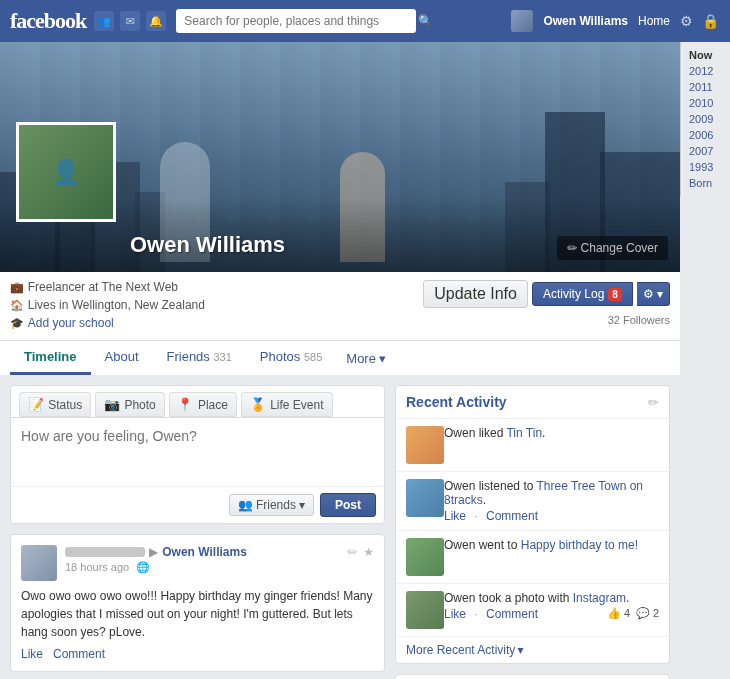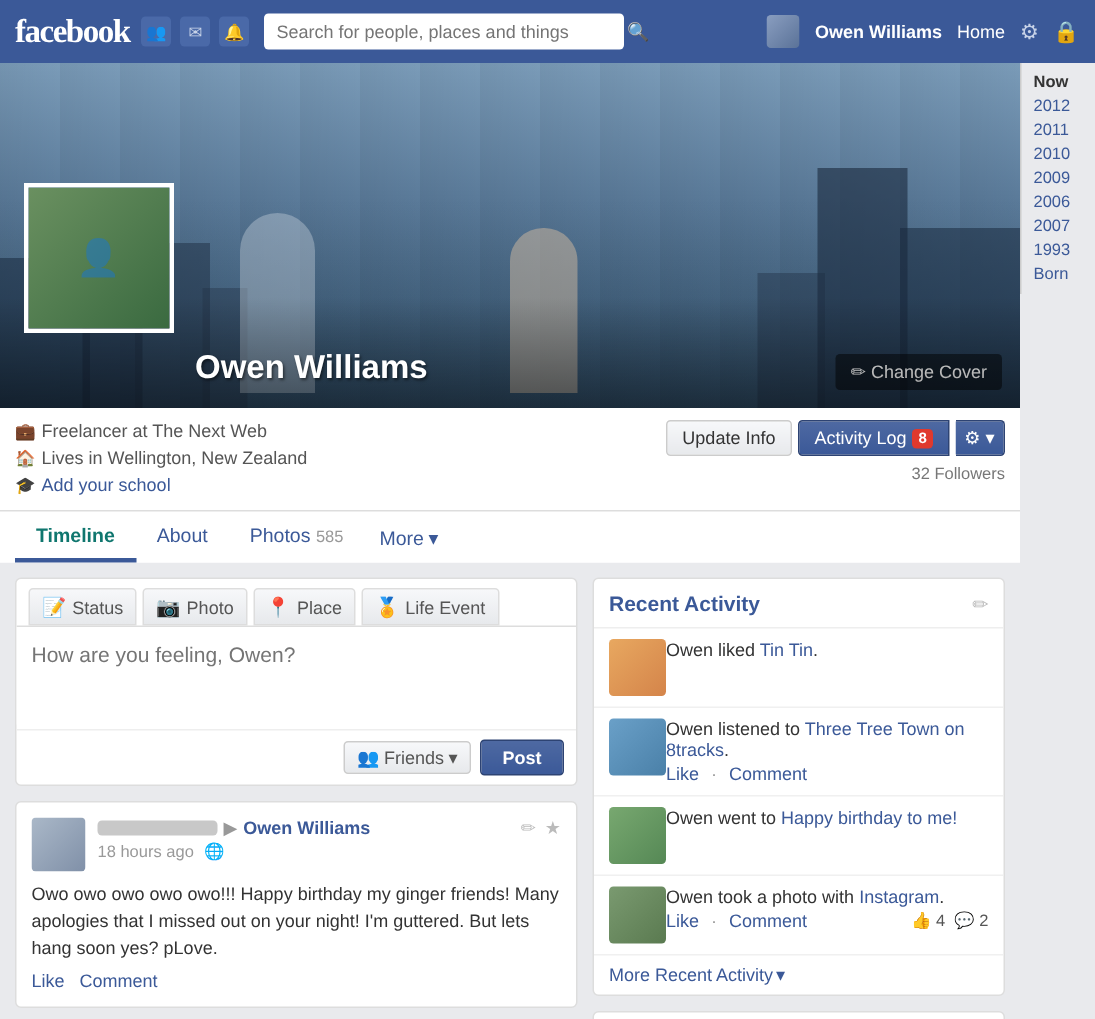--- a/index.html
+++ b/index.html
@@ -174,21 +174,21 @@
       display: flex;
       gap: 4px;
       align-items: center;
     }
     .btn-update-info {
       background: linear-gradient(to bottom, #f7f8fa, #e7e9ec);
       border: 1px solid #ccc;
       color: #333;
       padding: 4px 10px;
       border-radius: 3px;
-      font-size: 12px;
+      font-size: 16px;
       cursor: pointer;
     }
     .btn-activity-log {
       background: linear-gradient(to bottom, #4e69a2, #3b5998);
       border: 1px solid #2d4373;
       color: #fff;
       padding: 4px 10px;
       border-radius: 3px 0 0 3px;
       font-size: 12px;
       cursor: pointer;
@@ -546,20 +546,24 @@
       <div class="followers-count">32 Followers</div>
     </div>
   </div>
 
   <div class="profile-tabs">
     <div class="profile-tab active">
       <span>Timeline</span>
     </div>
     <div class="profile-tab">
       <span>About</span>
+    </div>
+    <div class="profile-tab">
+      <span>Friends</span>
+      <span class="profile-tab-count">331</span>
     </div>
     <div class="profile-tab">
       <span>Photos</span>
       <span class="profile-tab-count">585</span>
     </div>
     <div class="more-tab">
       <span>More</span>
       <span>▾</span>
     </div>
   </div>

